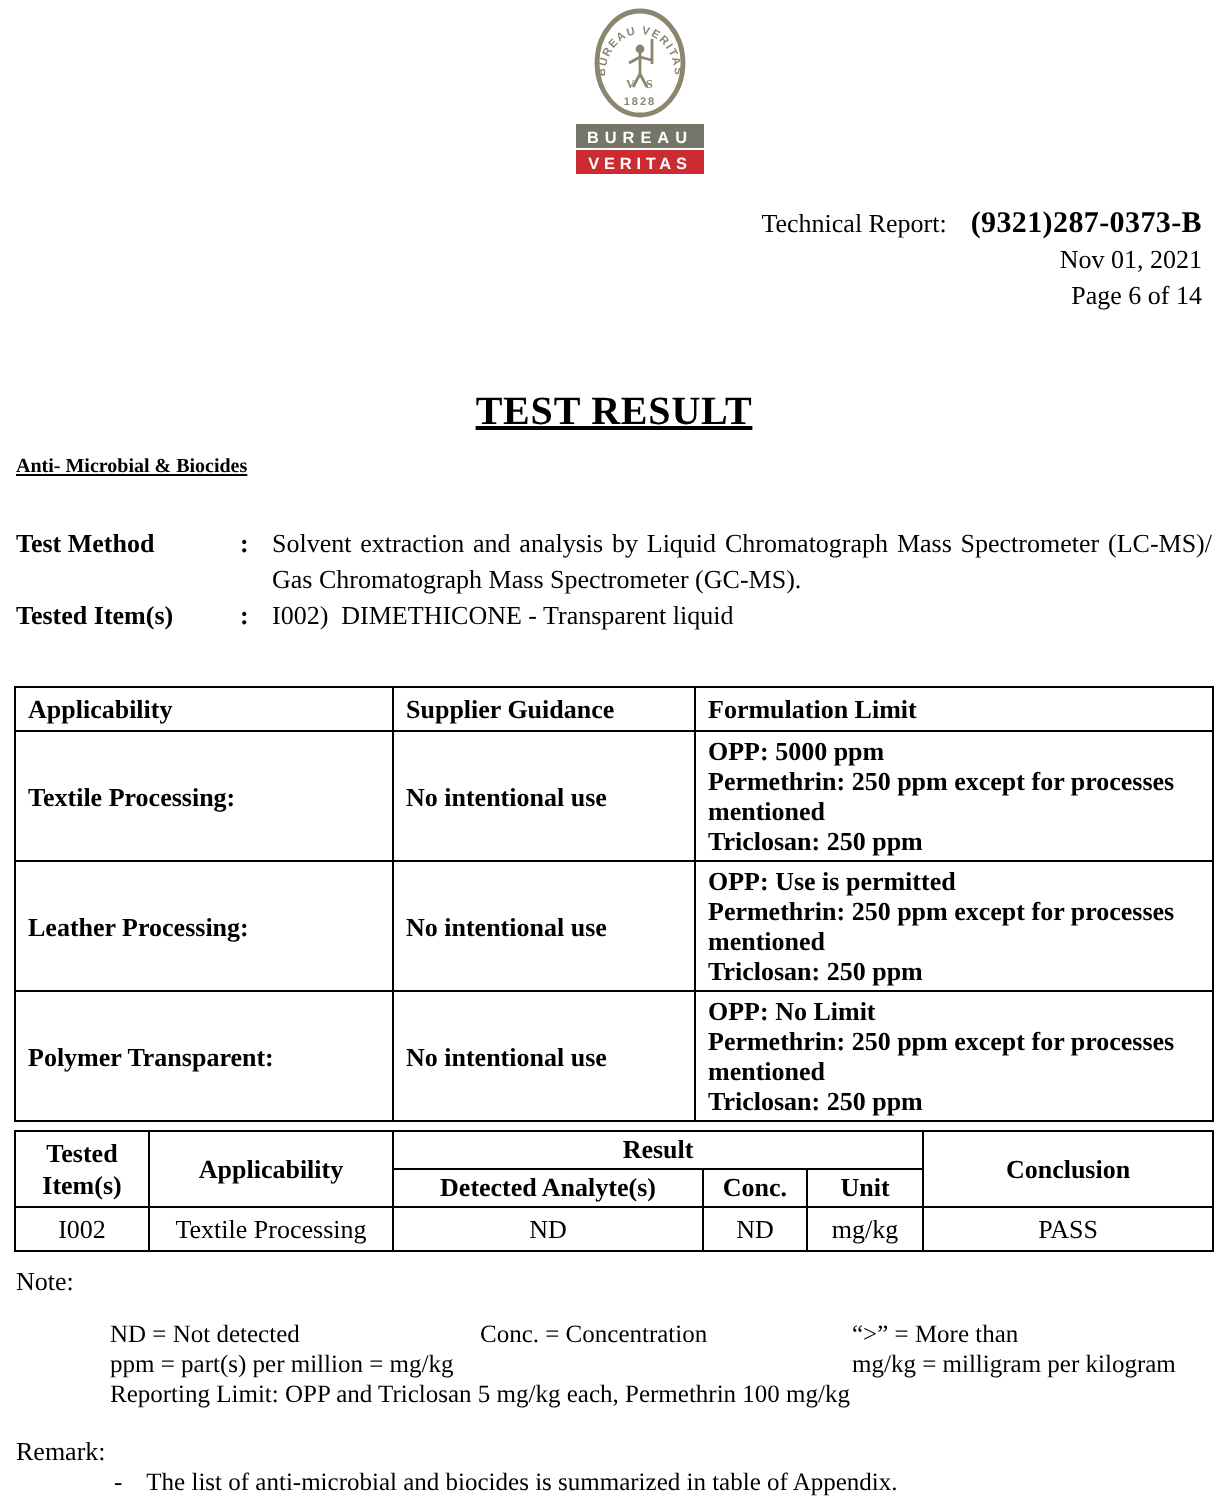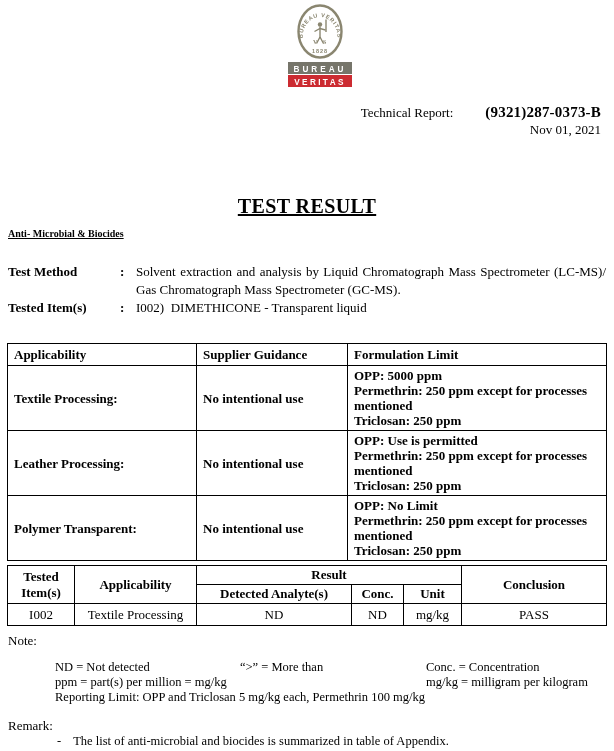--- a/index.html
+++ b/index.html
@@ -9,21 +9,21 @@
     background:#ffffff;
     font-family:"Liberation Serif", serif;
     color:#000;
     overflow:hidden;
     margin:0 auto;
   }
   
   .logo{position:absolute;top:4px;left:287px;width:66px;height:84px;}
   
   .header-block{position:absolute;top:104px;left:300px;right:13px;text-align:right;}
-  .header-line1{display:flex;justify-content:flex-end;align-items:baseline;gap:32px;}
+  .header-line1{display:flex;justify-content:flex-end;align-items:baseline;gap:12px;}
   .tr-label{font-size:13px;}
   .tr-number{font-size:15px;font-weight:bold;letter-spacing:.2px;}
   .tr-date,.tr-page{font-size:13px;line-height:18px;text-align:right;}
   
   .doc-title{
     position:absolute;top:195px;left:0;right:0;text-align:center;
     font-size:20px;font-weight:bold;text-decoration:underline;letter-spacing:.4px;
   }
   .section-title{
     position:absolute;top:228px;left:8px;
@@ -93,20 +93,21 @@
     <rect x="1" y="71" width="64" height="12" fill="#cc2b31"></rect>
     <text x="33" y="80.5" text-anchor="middle" font-size="8.2" font-weight="bold" fill="#ffffff" font-family="Liberation Sans, sans-serif" letter-spacing="2.4">VERITAS</text>
   </svg>
 
   <div class="header-block">
     <div class="header-line1">
       <span class="tr-label">Technical Report:</span>
       <span class="tr-number">(9321)287-0373-B</span>
     </div>
     <div class="tr-date">Nov 01, 2021</div>
+    <div class="tr-page">Page 6 of 14</div>
   </div>
 
   <div class="doc-title">TEST RESULT</div>
   <div class="section-title">Anti- Microbial &amp; Biocides</div>
 
   <div class="method-grid">
     <div class="method-label">Test Method</div>
     <div class="method-colon">:</div>
     <div class="method-value">Solvent extraction and analysis by Liquid Chromatograph Mass Spectrometer (LC-MS)/ Gas Chromatograph Mass Spectrometer (GC-MS).</div>
     <div class="method-label">Tested Item(s)</div>
@@ -184,22 +185,22 @@
       <td>ND</td>
       <td>mg/kg</td>
       <td>PASS</td>
     </tr>
   </tbody>
     </table>
 
   <div class="note-label">Note:</div>
   <div class="note-grid">
     <div>ND = Not detected</div>
+    <div>Conc. = Concentration</div>
     <div>“&gt;” = More than</div>
-    <div>Conc. = Concentration</div>
     <div class="note-span2">ppm = part(s) per million = mg/kg</div>
     <div>mg/kg = milligram per kilogram</div>
     <div class="note-span3">Reporting Limit: OPP and Triclosan 5 mg/kg each, Permethrin 100 mg/kg</div>
   </div>
 
   <div class="remark-label">Remark:</div>
   <div class="remark-item">
     <span>-</span>
     <span>The list of anti-microbial and biocides is summarized in table of Appendix.</span>
   </div>

